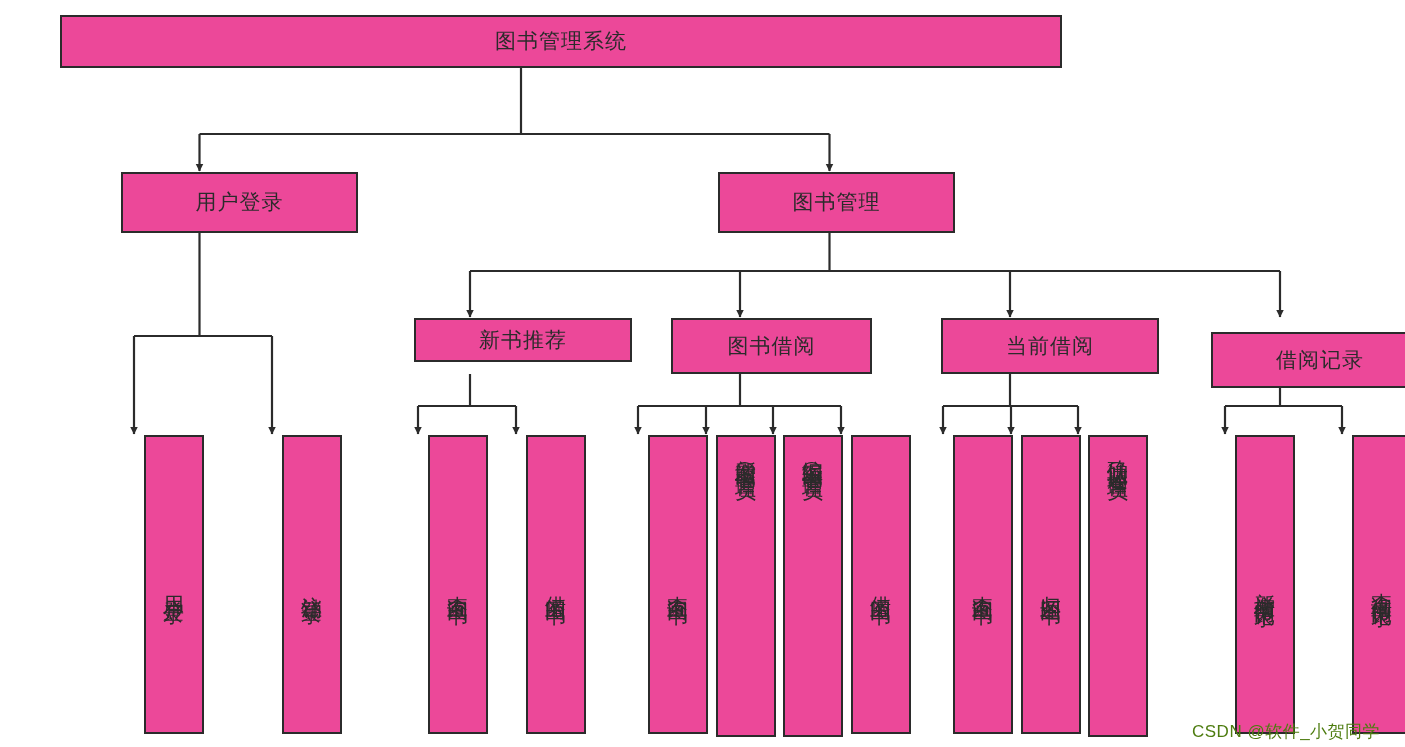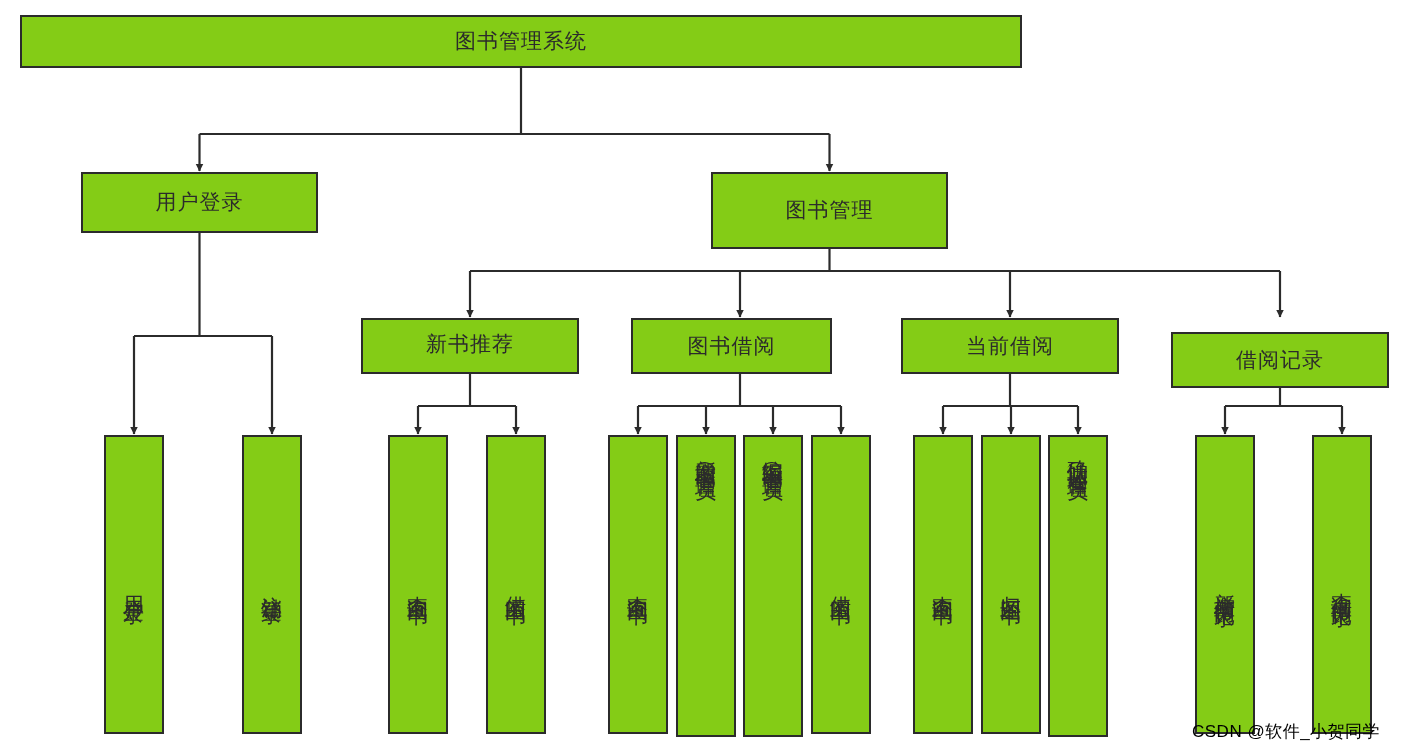--- a/index.html
+++ b/index.html
@@ -23,25 +23,26 @@
     position: absolute;
     left: 0;
     top: 0;
     width: 1405px;
     height: 747px;
     pointer-events: none;
   }
   .node {
     position: absolute;
     box-sizing: border-box;
-    background: #84cc16;
+    background: #ec4899;
     border: 2px solid #2b2b2b;
     display: flex;
     align-items: center;
     justify-content: center;
+    margin-left: 40px;
   }
   .node-label {
     color: #2b2b2b;
     font-size: 21px;
     line-height: 1.15;
     letter-spacing: 1px;
     white-space: nowrap;
   }
   .node.vertical {
     align-items: center;
@@ -58,21 +59,21 @@
     max-height: 100%;
   }
   .node.vertical.top-aligned {
     align-items: flex-start;
   }
   .node.vertical.top-aligned .node-label {
     margin-top: 2px;
   }
   .watermark {
     position: absolute;
-    color: #000000;
+    color: #4d7c0f;
     font-size: 17px;
     letter-spacing: 0.5px;
     white-space: nowrap;
     user-select: none;
   }
 </style>
 </head>
 <body>
 
 <div id="diagram-root">
@@ -118,24 +119,24 @@
         <line x1="1342" y1="406" x2="1342" y2="434" stroke="#2b2b2b" stroke-width="2.2" marker-end="url(#arrowhead)"></line>
       </g>
   </svg>
   <div id="node-layer">
       <div class="node" style="left: 20px; top: 15px; width: 1002px; height: 53px;">
         <span class="node-label">图书管理系统</span>
       </div>
       <div class="node" style="left: 81px; top: 172px; width: 237px; height: 61px;">
         <span class="node-label">用户登录</span>
       </div>
-      <div class="node" style="left: 711px; top: 172px; width: 237px; height: 77px;">
+      <div class="node" style="left: 678px; top: 172px; width: 237px; height: 61px;">
         <span class="node-label">图书管理</span>
       </div>
-      <div class="node" style="left: 361px; top: 318px; width: 218px; height: 56px; font-family: Liberation Mono, monospace;">
+      <div class="node" style="left: 374px; top: 318px; width: 218px; height: 44px;">
         <span class="node-label">新书推荐</span>
       </div>
       <div class="node" style="left: 631px; top: 318px; width: 201px; height: 56px;">
         <span class="node-label">图书借阅</span>
       </div>
       <div class="node" style="left: 901px; top: 318px; width: 218px; height: 56px;">
         <span class="node-label">当前借阅</span>
       </div>
       <div class="node" style="left: 1171px; top: 332px; width: 218px; height: 56px;">
         <span class="node-label">借阅记录</span>

